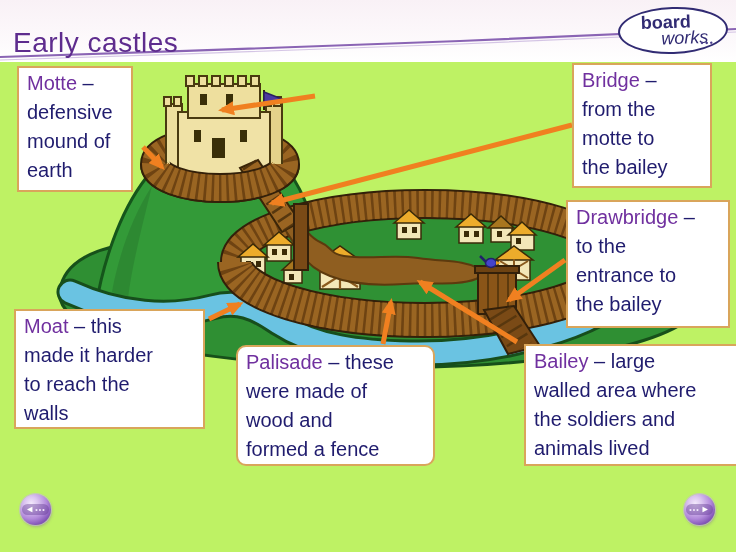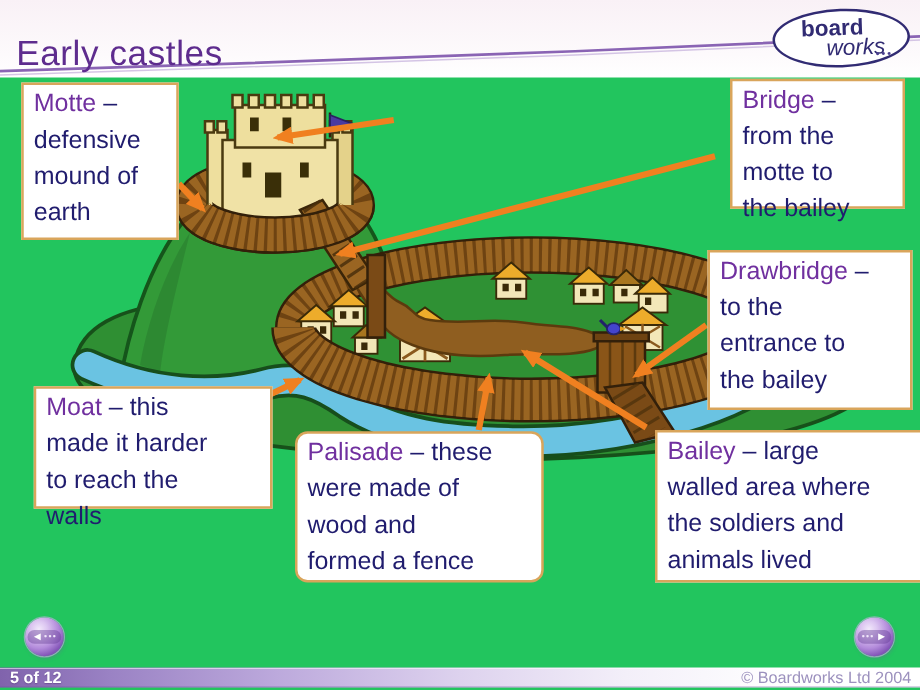--- a/index.html
+++ b/index.html
@@ -1,18 +1,18 @@
 <!DOCTYPE html>
 <html><head>
 <meta charset="utf-8">
 <style>
   html,body { margin:0; padding:0; background:#ffffff; }
   .slide {
     position:relative; width:736px; height:552px; overflow:hidden;
-    background:#22c55e; font-family:"Liberation Sans", sans-serif;
+    background:#bef264; font-family:"Liberation Sans", sans-serif;
   }
   .header-bg {
     position:absolute; left:0; top:0; width:736px; height:62px;
     background:linear-gradient(180deg,#f9f1f6 0%, #fdfafc 70%, #ffffff 100%);
     z-index:0;
   }
   .title {
     position:absolute; left:13px; top:8px; z-index:2;
     font-size:28px; font-weight:400; letter-spacing:.5px; color:#5e2c8e;
   }
@@ -29,25 +29,25 @@
   
   .scene { position:absolute; left:0; top:0; z-index:1; }
   
   .callout {
     position:absolute; box-sizing:border-box; z-index:2;
     background:#ffffff; border:2px solid #d9a55b;
     padding:1px 8px; font-size:20px; line-height:29px; color:#201c6e;
   }
   .callout .term { color:#70309f; }
   .callout .rest { white-space:pre-line; }
-  .c-motte      { left:17px;  top:66px;  width:126px; height:126px; }
+  .c-motte      { left:17px;  top:66px;  width:116px; height:126px; }
   .c-keep       { left:315px; top:64px;  width:230px; height:62px;  }
-  .c-bridge     { left:572px; top:63px;  width:140px; height:104px;margin-left:12px; }
+  .c-bridge     { left:572px; top:63px;  width:140px; height:125px; }
   .c-drawbridge { left:566px; top:200px; width:164px; height:128px; }
-  .c-moat       { left:27px;  top:309px; width:191px; height:98px; }
+  .c-moat       { left:14px;  top:309px; width:191px; height:120px; }
   .c-palisade   { left:236px; top:345px; width:199px; height:121px;border-radius:10px; }
   .c-bailey     { left:492px; top:344px; width:239px; height:122px;margin-left:32px; }
   
   .nav-btn {
     position:absolute; width:31px; height:31px; border-radius:50%; z-index:3;
     background:radial-gradient(circle at 36% 30%, #f2e8fb 0%, #dcc6f1 22%, #b38bdb 52%, #8456b8 74%, #643c98 100%);
     border:none; box-shadow:0 0 0 1px rgba(200,180,230,.6), 1px 2px 3px rgba(120,90,160,.35);
     display:flex; align-items:center; justify-content:center; cursor:pointer; padding:0;
   }
   .nav-prev { left:20px;  top:494px; }
@@ -295,18 +295,14 @@
         <span class="btn-dots">•••</span>
       </span>
   </button>
   <button class="nav-btn nav-next">
     <span class="btn-row">
         <span class="btn-dots">•••</span>
         <span class="btn-arrow">►</span>
       </span>
   </button>
 
-  <div class="footer-bar">
-    <span class="page-indicator">5 of 12</span>
-    <span class="copyright">© Boardworks Ltd 2004</span>
-  </div>
 
 </div>
 
 </body></html>

